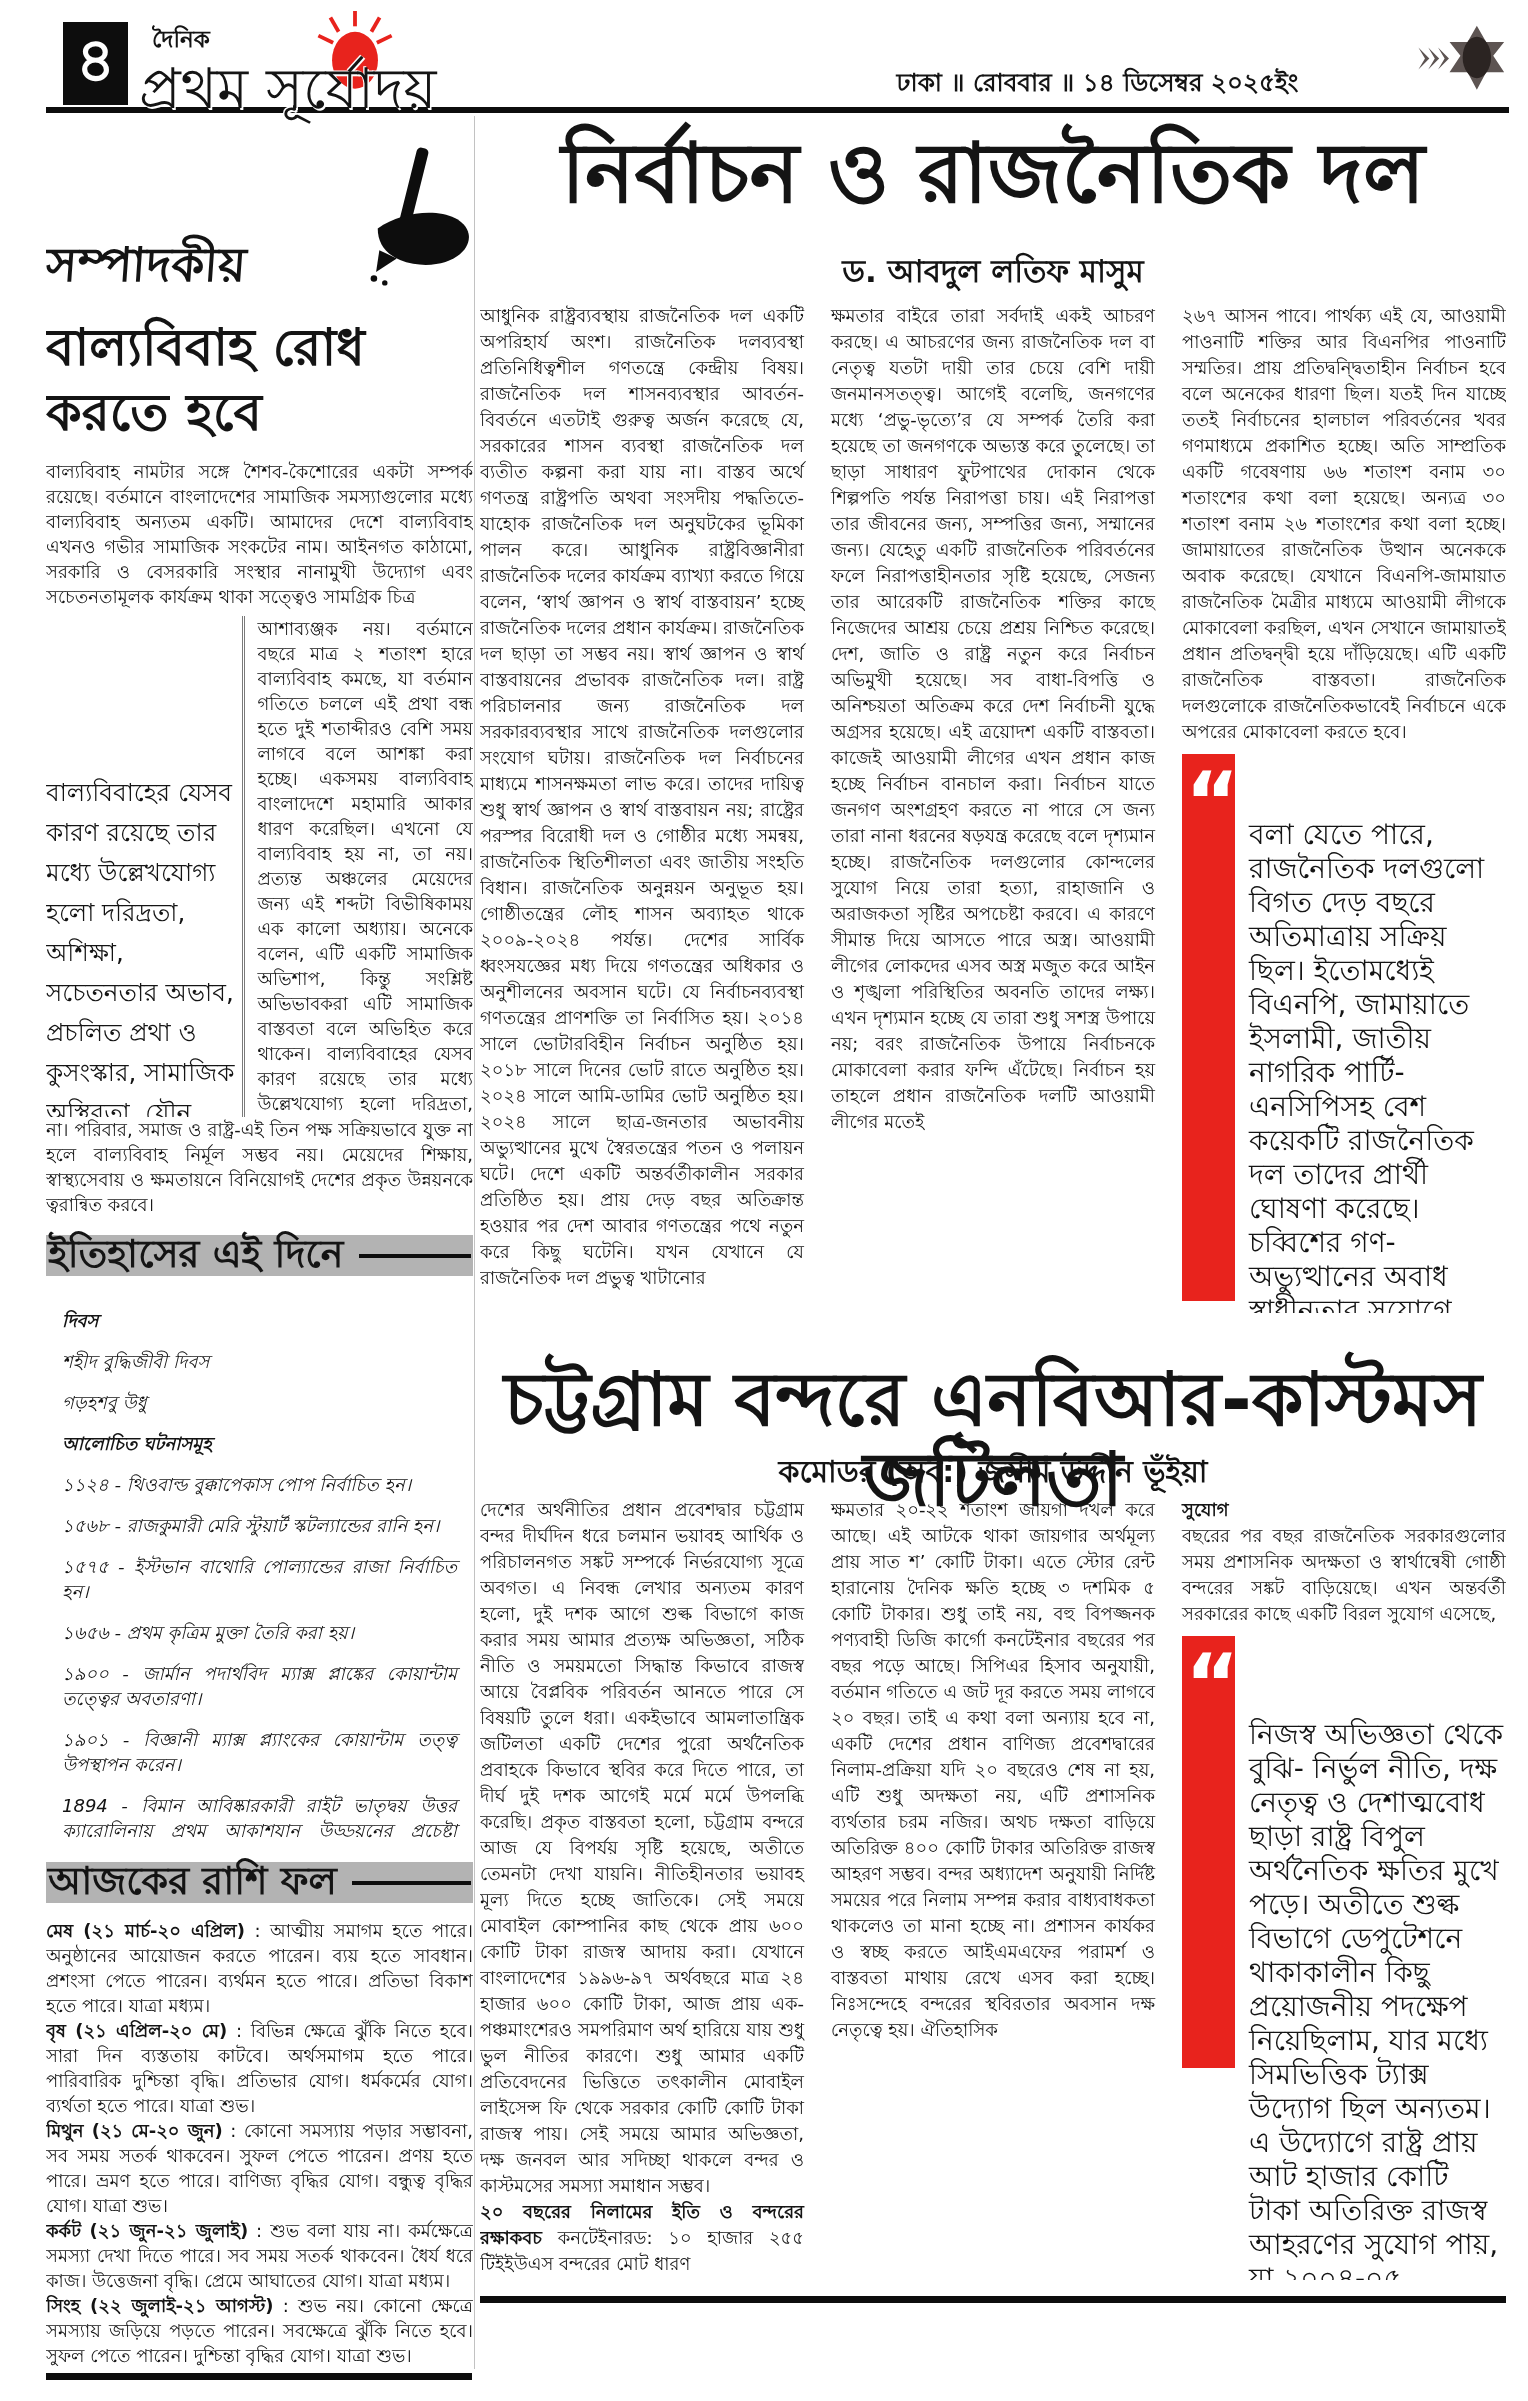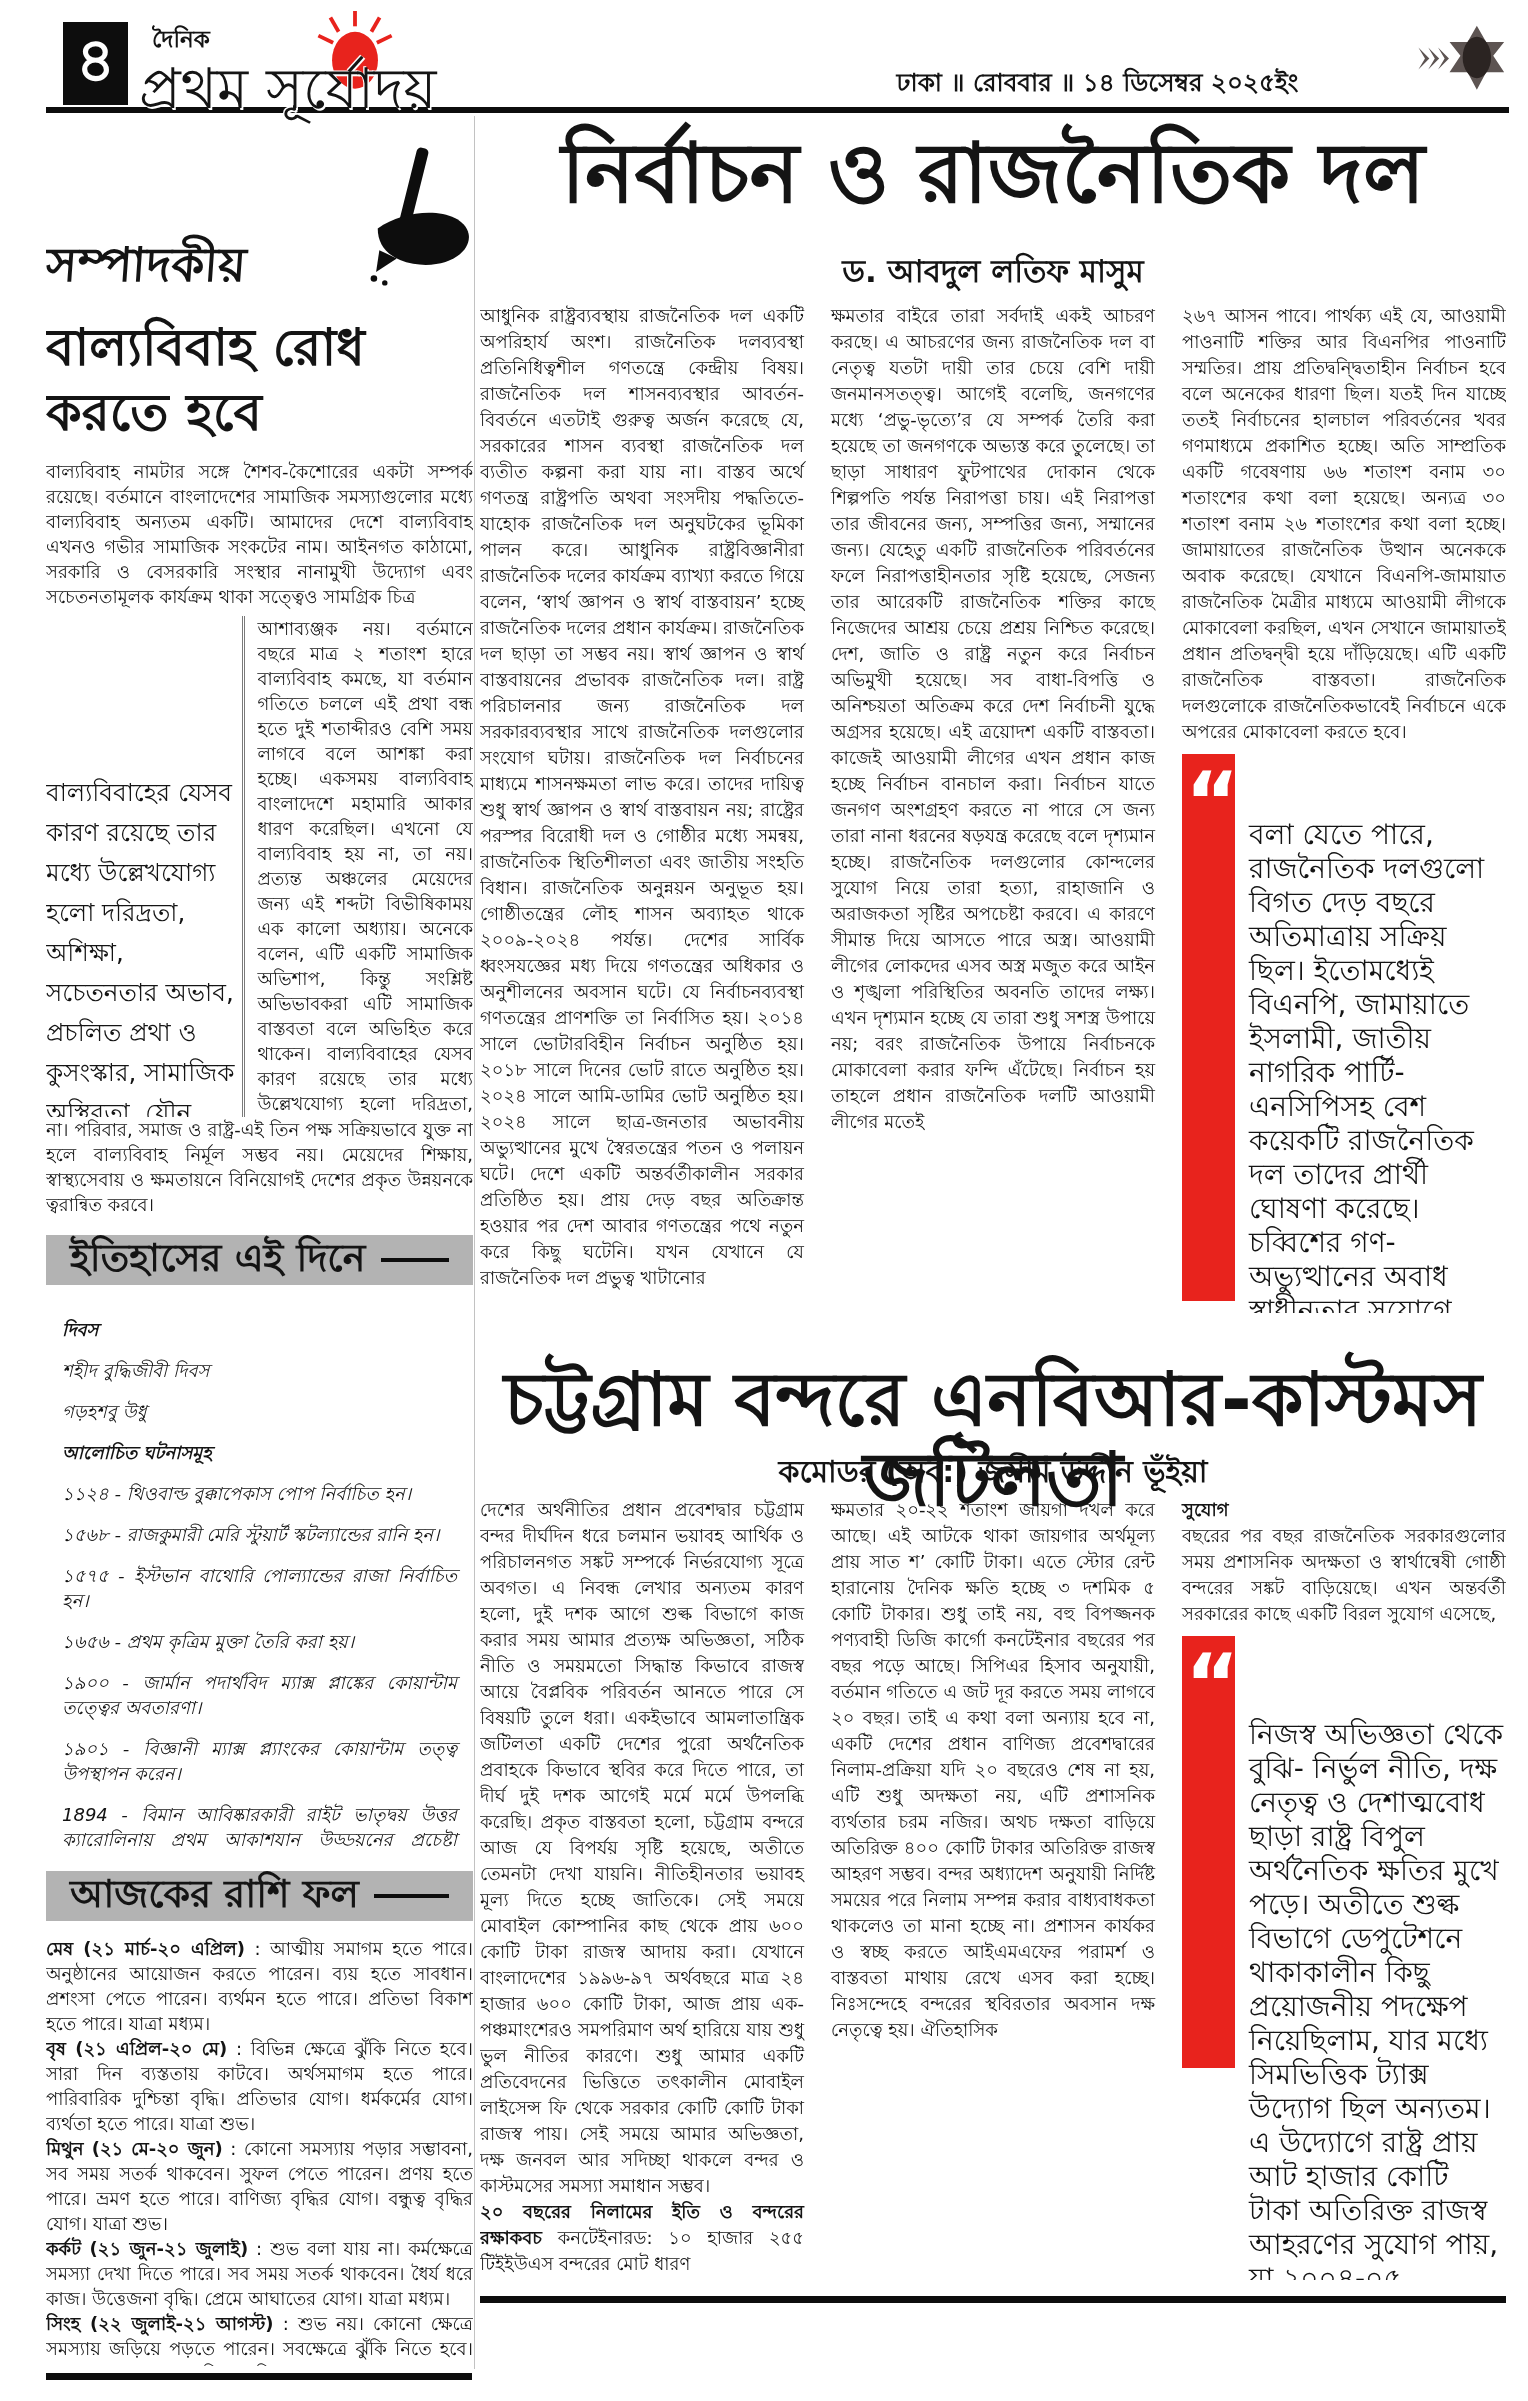--- a/index.html
+++ b/index.html
@@ -20,21 +20,21 @@
   
   .leftcol{position:absolute;left:46px;top:117px;width:427px;height:2249px;overflow:hidden;}
   .edit-top{display:flex;justify-content:space-between;align-items:flex-end;height:190px;}
   .edit-label{font-size:47px;font-weight:900;transform:skewX(-4deg);letter-spacing:0.5px;}
   .edit-headline{font-size:51px;font-weight:800;line-height:1.28;margin:7.6px 0 14px;}
   .bodytext{font-size:18px;line-height:25px;text-align:justify;}
   .edit-cols{display:flex;margin-top:6.5px;height:501px;overflow:hidden;}
   .edit-big{width:46%;font-size:24.6px;line-height:40px;padding-top:157px;font-weight:500;}
   .edit-right{width:54%;border-left:3.8px double #7a7a7a;padding-left:12px;box-sizing:border-box;}
   .edit-close{margin-top:0;}
-  .secbar{display:flex;align-items:center;background:#b3b3b3;height:50px;padding:0 24px;margin:18.6px 0 15.3px;}
+  .secbar{display:flex;align-items:center;background:#b3b3b3;height:41px;padding:0 2px;margin:18.6px 0 15.3px;}
   .secbar .t{font-size:38px;font-weight:900;white-space:nowrap;}
   .secbar .dash{flex:1;height:3.8px;background:#0d0d0d;margin-left:15.3px;}
   .hist{height:552px;overflow:hidden;}
   .hist p{margin:16px;font-style:italic;}
   .hist .lbl{font-weight:700;margin-top:16.4px;}
   .horo{height:502px;overflow:hidden;}
   .horo p{margin:0;}
   .left-rule{position:absolute;left:46px;top:2373px;width:426px;height:7px;background:#0d0d0d;}
   
   .a1-headline{position:absolute;left:480px;top:129px;width:1026px;text-align:center;

